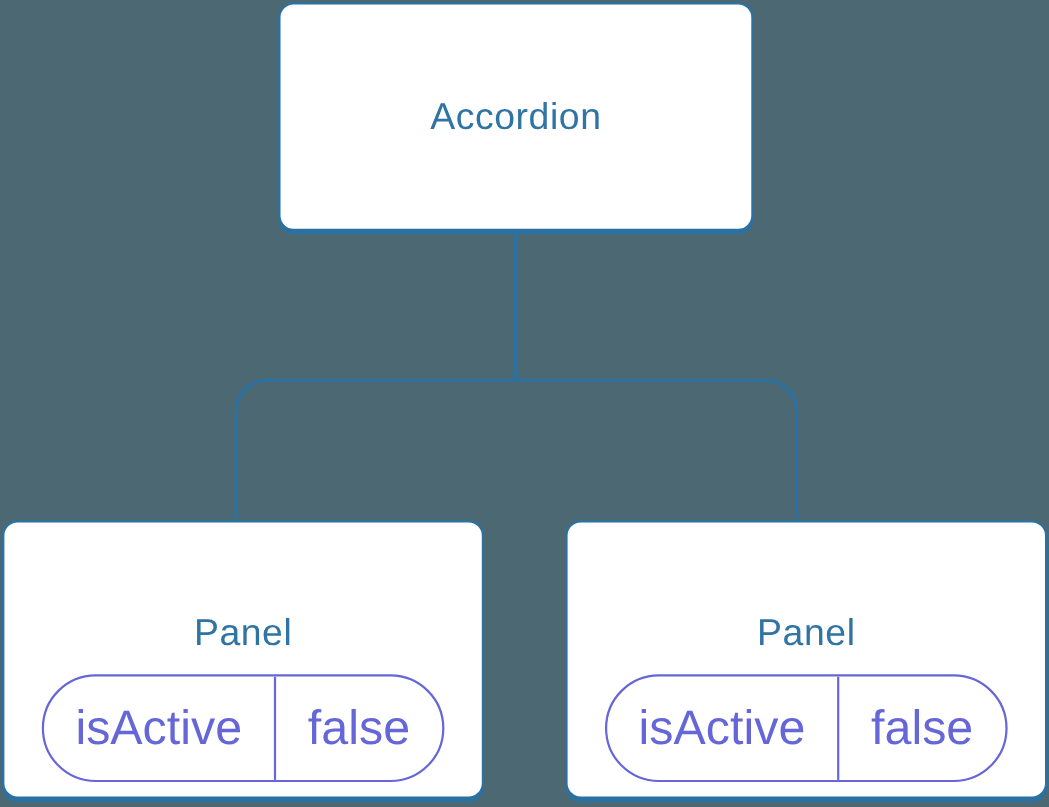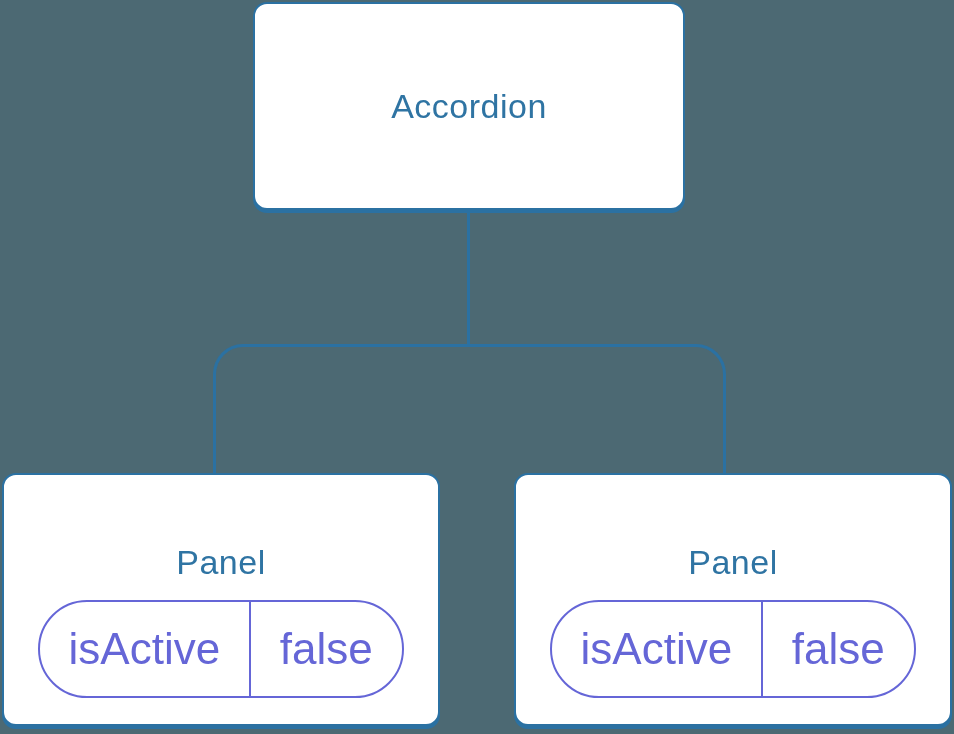--- a/index.html
+++ b/index.html
@@ -55,20 +55,21 @@
     width: 513px; height: 129px;
     border-top: 3px solid var(--blue);
     border-left: 3px solid var(--blue);
     border-right: 3px solid var(--blue);
     border-radius: 30px 30px 0 0;
   }
   .node-panel {
     top: 473px;
     width: 438px; height: 253px;
     padding-top: 64px;
+    justify-content: center;
   }
   .node-panel.left  { left: 2px; }
   .node-panel.right { left: 514px; }
   .node-panel .node-label {
     line-height: 46px;
   }
   .state-pill {
     margin-top: 15px;
     width: 366px; height: 98px;
     border: 2px solid var(--purple);

